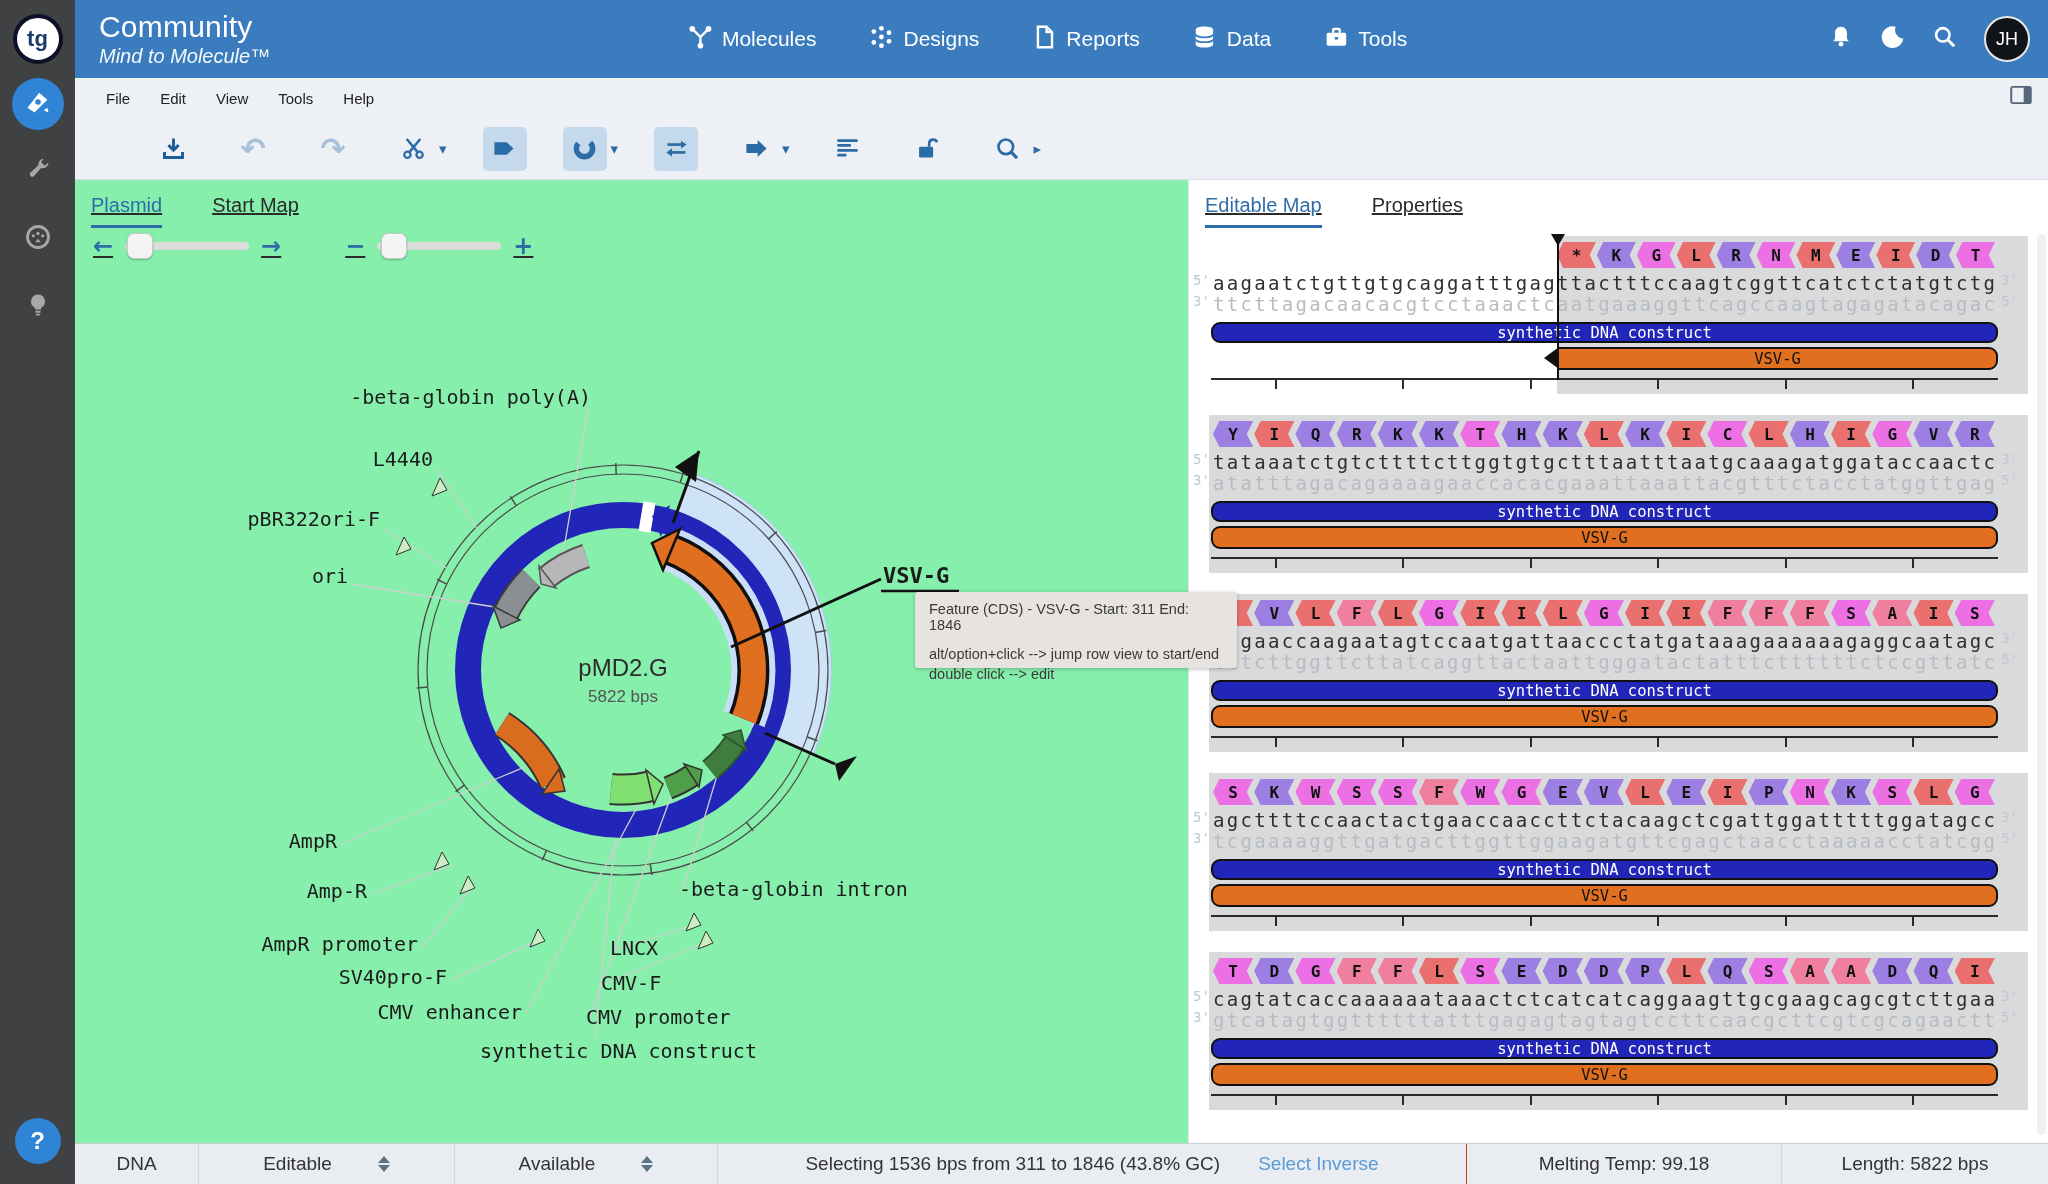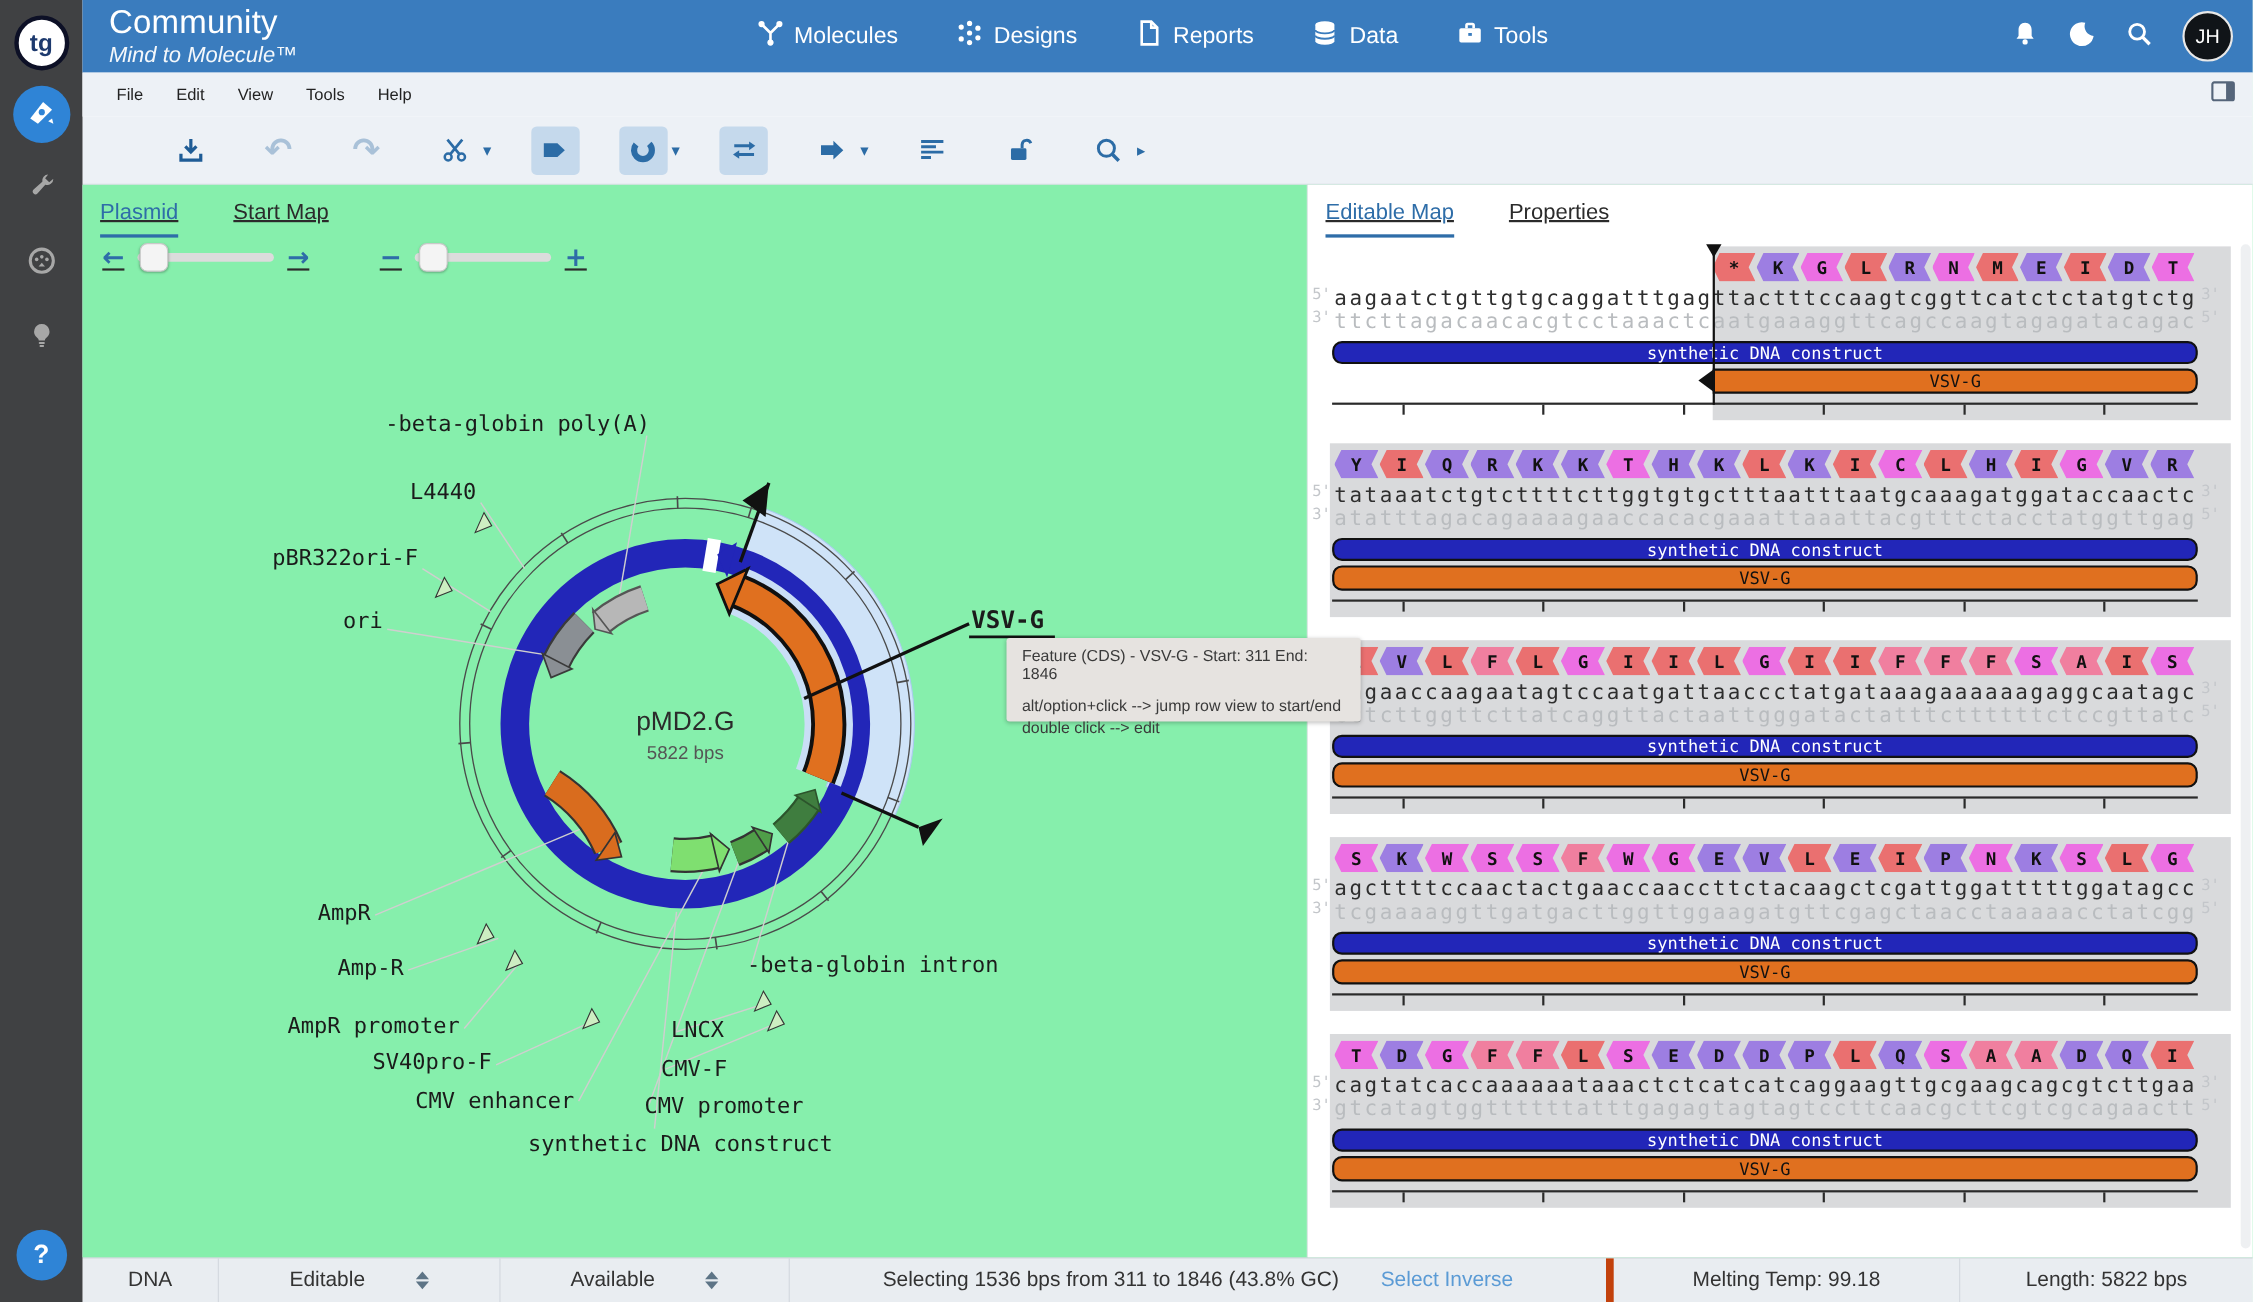--- a/index.html
+++ b/index.html
@@ -14,21 +14,21 @@
   .rail-ic { width:54px; height:54px; display:flex; align-items:center; justify-content:center; margin-top:14px; }
   .rail-ic.active { background:#2f84d6; border-radius:50%; width:52px; height:52px; }
   .rail-ic svg { width:28px; height:28px; }
   .rail-help { position:absolute; bottom:20px; left:50%; transform:translateX(-50%);
     width:46px; height:46px; border-radius:50%; background:#2f84d6; color:#fff; font-size:24px; font-weight:bold;
     display:flex; align-items:center; justify-content:center; }
 
   .main { flex:1; display:flex; flex-direction:column; min-width:0; }
 
   
-  .header { height:66px; background:#3a7cbe; display:flex; align-items:center; color:#fff; position:relative; flex-shrink:0; }
+  .header { height:78px; background:#3a7cbe; display:flex; align-items:center; color:#fff; position:relative; flex-shrink:0; }
   .brand { margin-left:24px; }
   .brand-title { font-size:30px; font-weight:400; letter-spacing:.2px; }
   .brand-sub { font-size:20px; font-style:italic; margin-top:1px; opacity:.95; }
   .topnav { position:absolute; left:50%; transform:translateX(-52%); display:flex; gap:52px; align-items:center; }
   .nav-item { display:flex; align-items:center; gap:9px; font-size:21px; cursor:pointer; }
   .nav-item svg { width:26px; height:26px; }
   .header-right { margin-left:auto; margin-right:18px; display:flex; align-items:center; gap:26px; }
   .header-right svg { width:26px; height:26px; }
   .avatar { width:46px; height:46px; border-radius:50%; background:#101418; border:2px solid #e8e8e8;
     display:flex; align-items:center; justify-content:center; font-size:18px; color:#fff; }
@@ -95,21 +95,21 @@
   .cursor-line { position:absolute; top:10px; height:140px; width:2px; background:#111; z-index:5; }
   .cursor-tri { position:absolute; top:-6px; left:-6px; width:0; height:0;
     border-left:7px solid transparent; border-right:7px solid transparent; border-top:12px solid #111; }
   .scroll-track { position:absolute; right:2px; top:54px; bottom:8px; width:9px; background:#eef0f2; border-radius:5px; }
 
   
   .statusbar { height:41px; background:#e9edf1; border-top:1px solid #c9cfd6; display:flex; align-items:stretch;
     font-size:19px; color:#333; flex-shrink:0; }
   .seg { display:flex; align-items:center; justify-content:center; border-right:1px solid #d3d8de; }
   .seg.s-type { width:124px; } .seg.s-edit { width:256px; gap:46px; } .seg.s-avail { width:263px; gap:46px; }
-  .seg.s-sel { flex:1; gap:38px; border-right:7px solid #c2410c; }
+  .seg.s-sel { flex:1; gap:38px; border-right:1px solid #c2410c; }
   .seg.s-melt { width:315px; } .seg.s-len { width:266px; border-right:none; }
   .updown { display:flex; flex-direction:column; gap:2px; }
   .updown i { width:0; height:0; border-left:6px solid transparent; border-right:6px solid transparent; display:block; }
   .updown .up { border-bottom:7px solid #5d7486; } .updown .dn { border-top:7px solid #5d7486; }
   .link { color:#5b9bd5; cursor:pointer; }
 
   svg text.flabel { font-family:"DejaVu Sans Mono", monospace; font-size:20px; fill:#1b1b1b; }
   svg text.flabel.bold { font-weight:bold; font-size:22px; }
 </style>
 </head>

